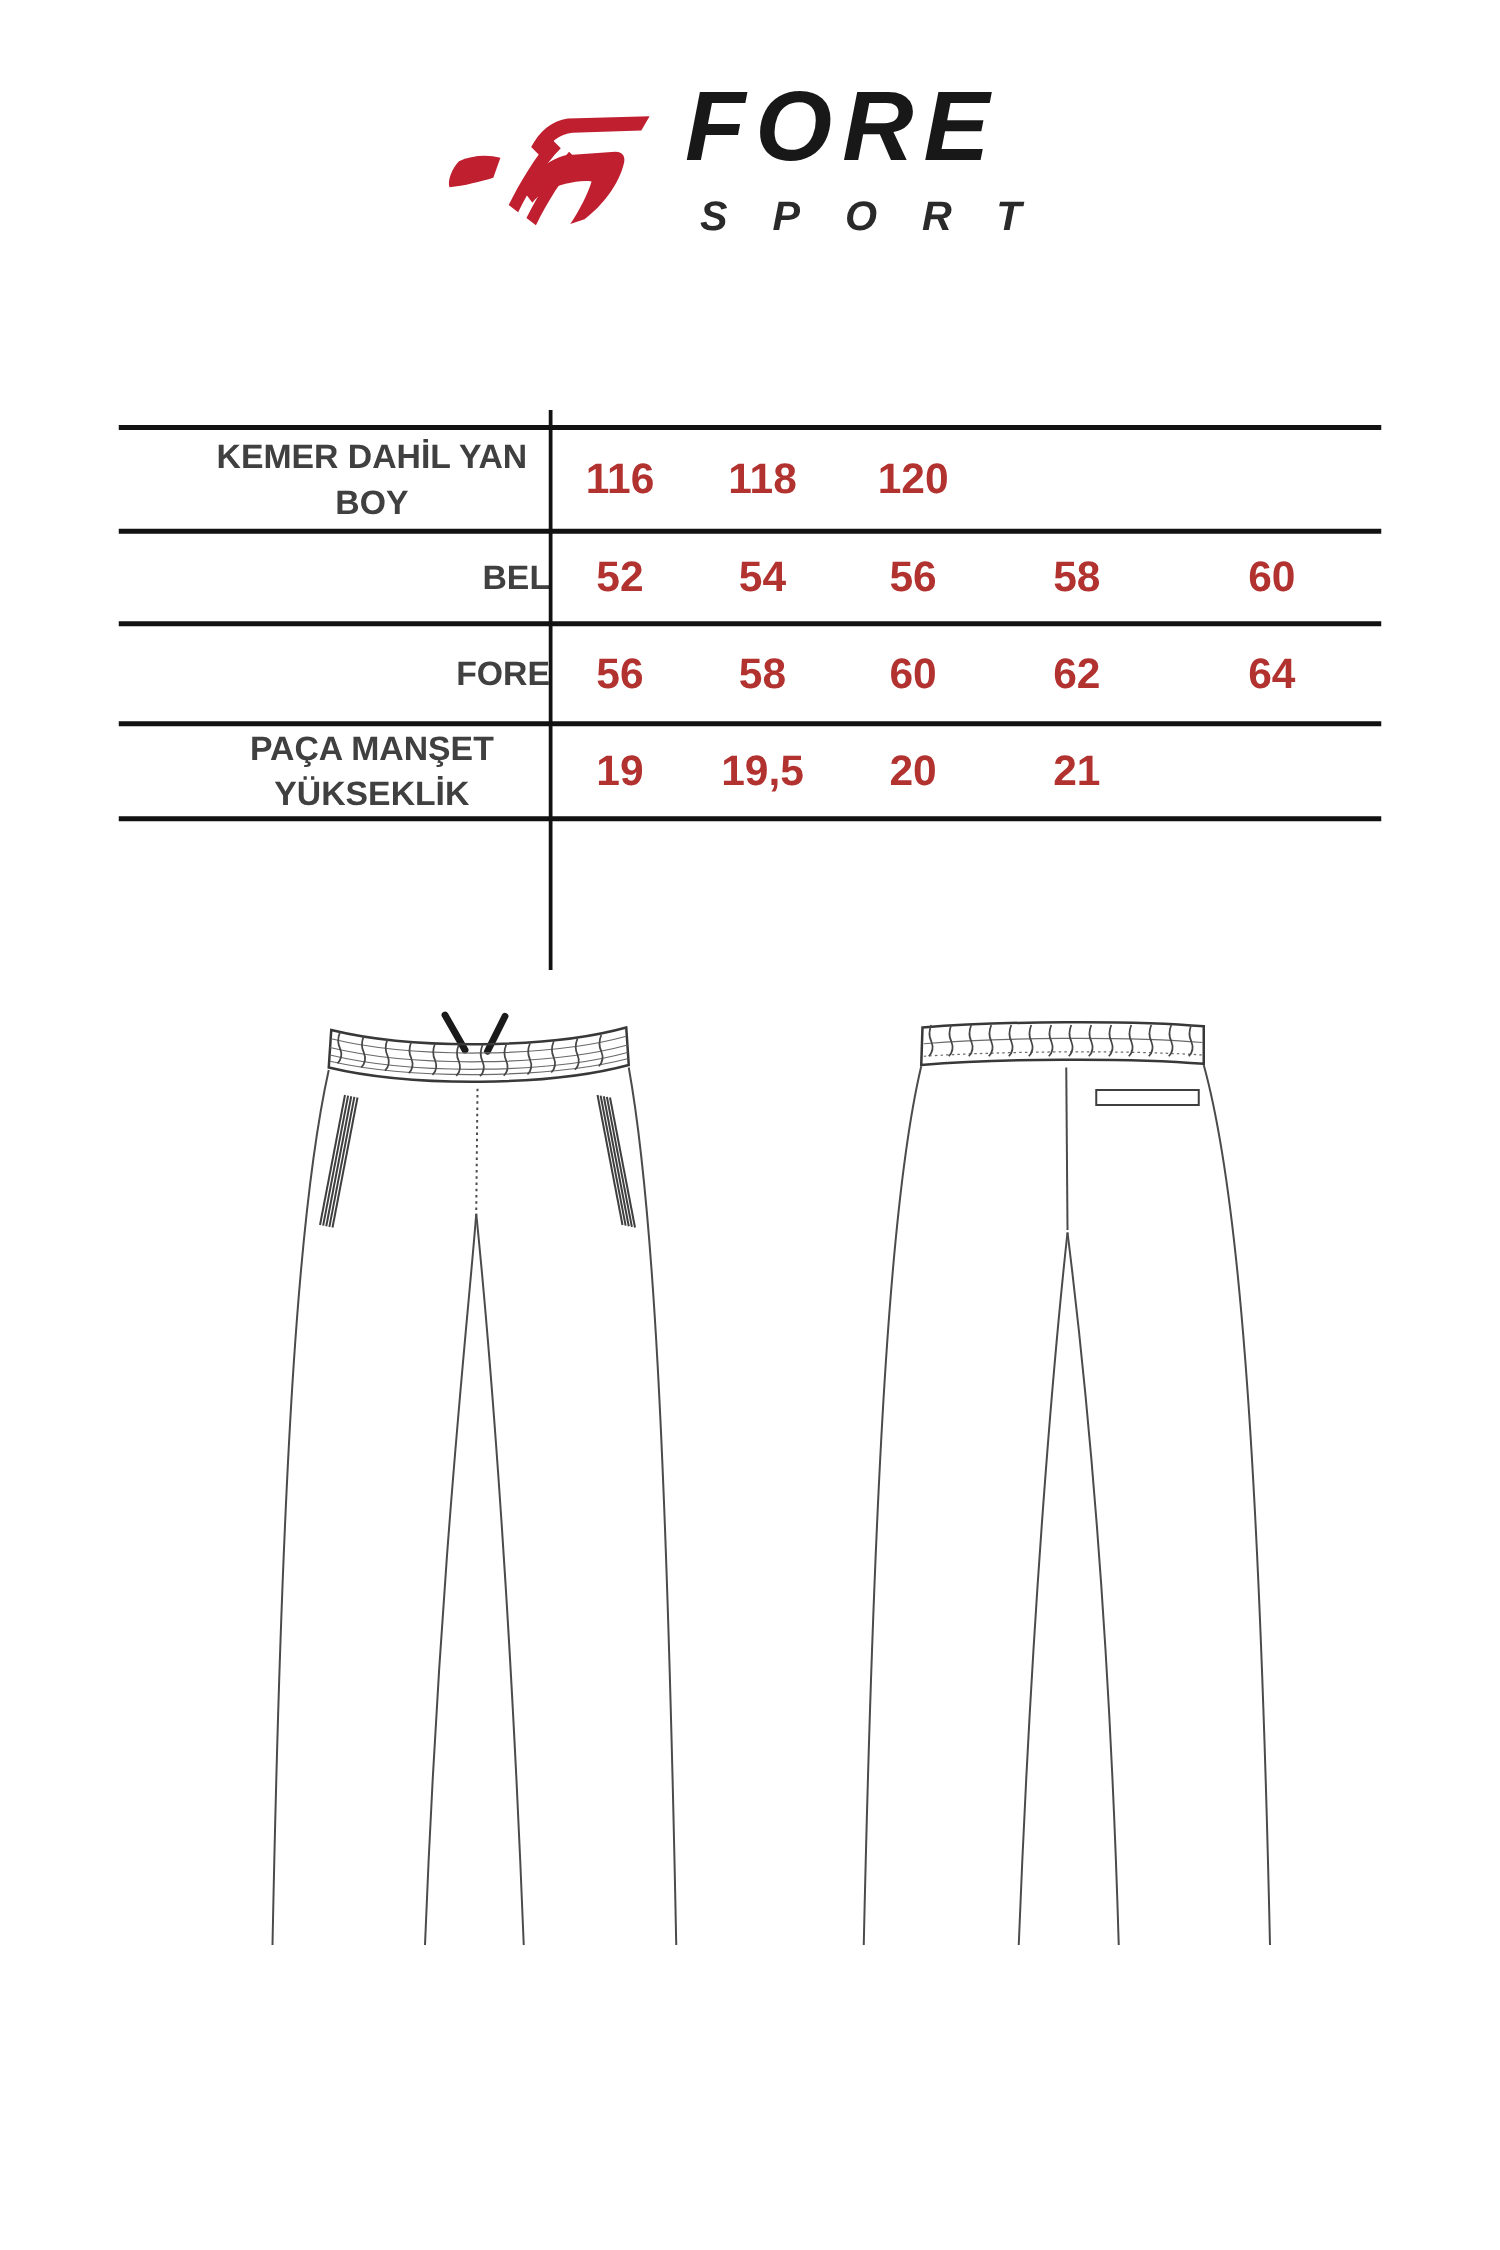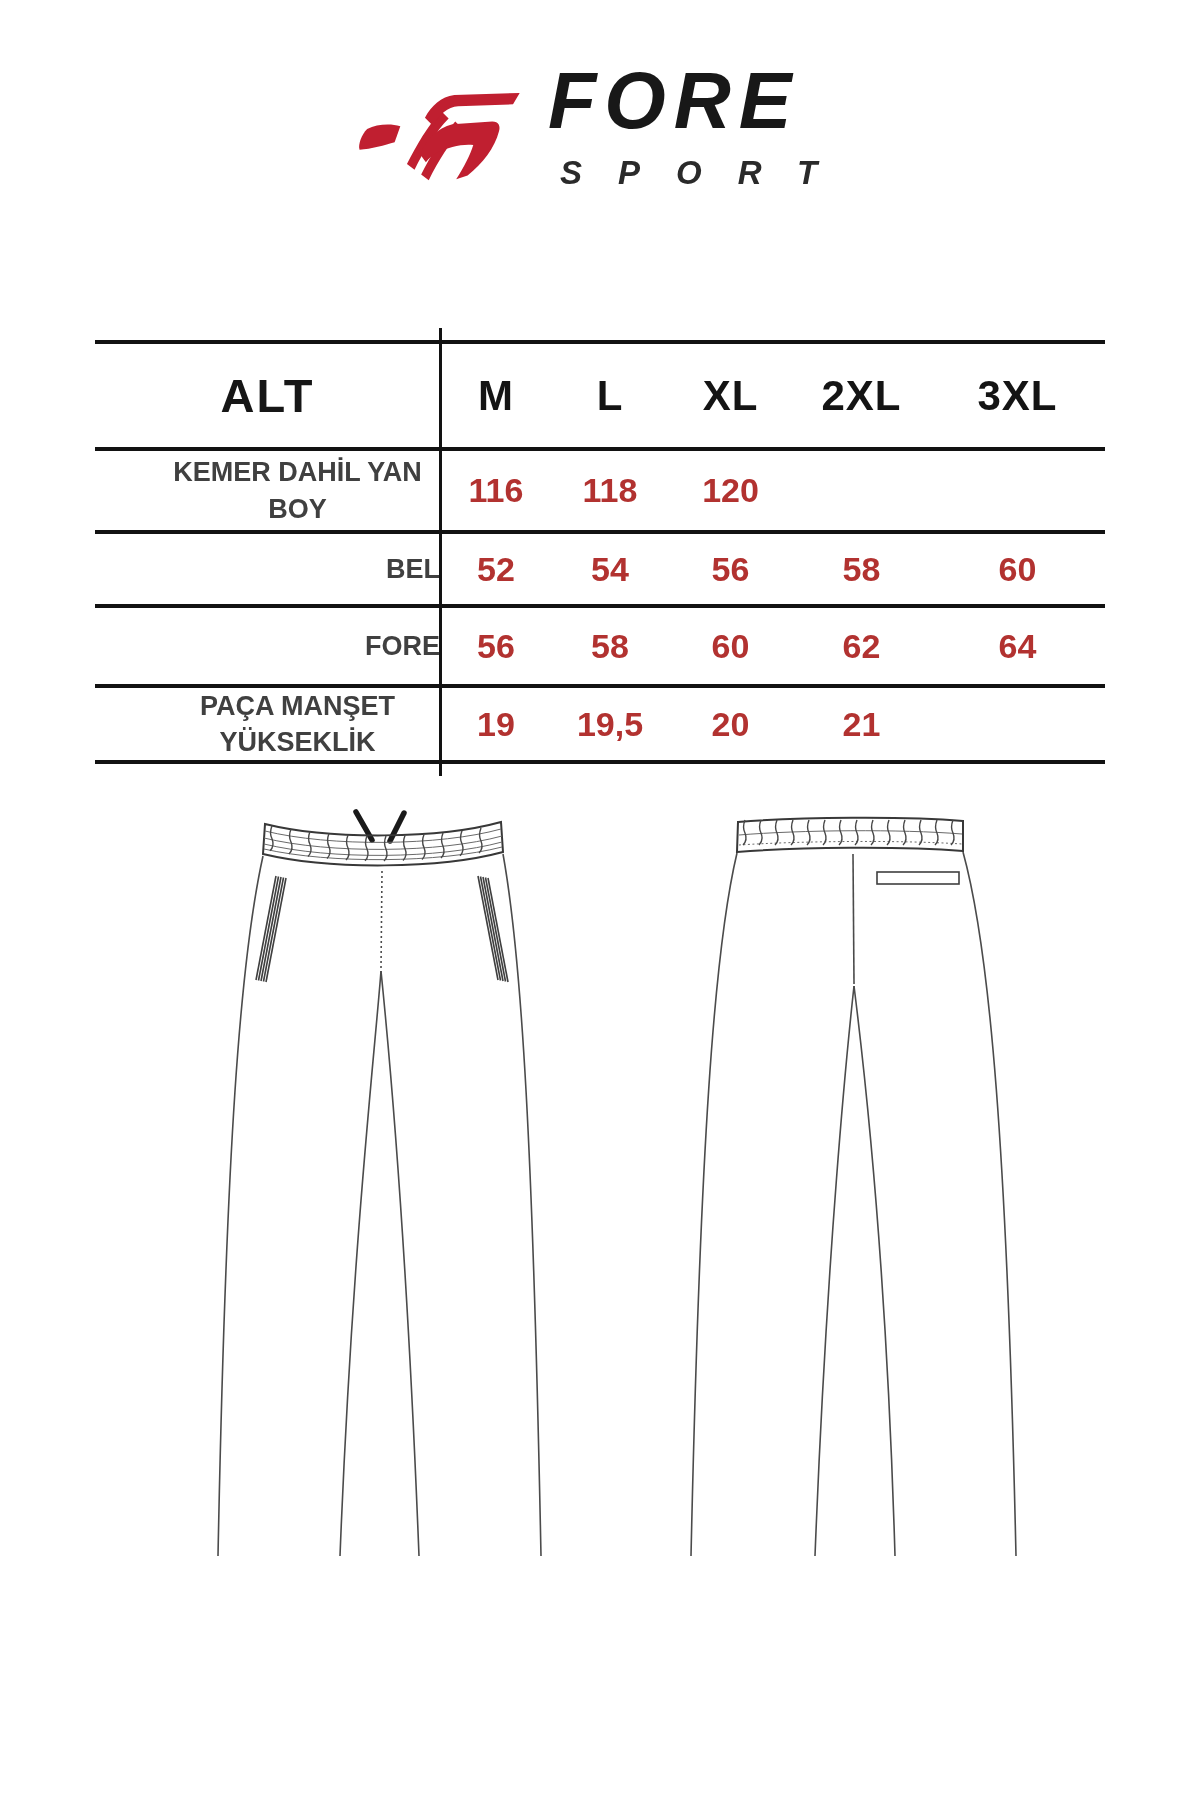--- a/index.html
+++ b/index.html
@@ -52,28 +52,20 @@
         <path d="M72,70 C78,54 90,42 106,38 L148,35 C155,35 157,40 155,46 C151,62 138,80 122,92 L110,96 C118,84 125,70 128,60 C122,59 114,60 106,62 C94,65 84,70 78,78 Z"></path>
       </g>
     </svg>
     <div class="logo-name">FORE</div>
     <div class="logo-sub">SPORT</div>
   </div>
 
   <div class="size-table">
     <div class="vline"></div>
 
-    <div class="trow h-header">
-      <div class="cell title">ALT</div>
-      <div class="cell szhead">M</div>
-      <div class="cell szhead">L</div>
-      <div class="cell szhead">XL</div>
-      <div class="cell szhead">2XL</div>
-      <div class="cell szhead">3XL</div>
-    </div>
 
     <div class="trow h-r1">
       <div class="cell rlabel">
           <span>KEMER DAHİL YAN BOY</span>
         </div>
       <div class="cell val">116</div>
       <div class="cell val">118</div>
       <div class="cell val">120</div>
     </div>
 

